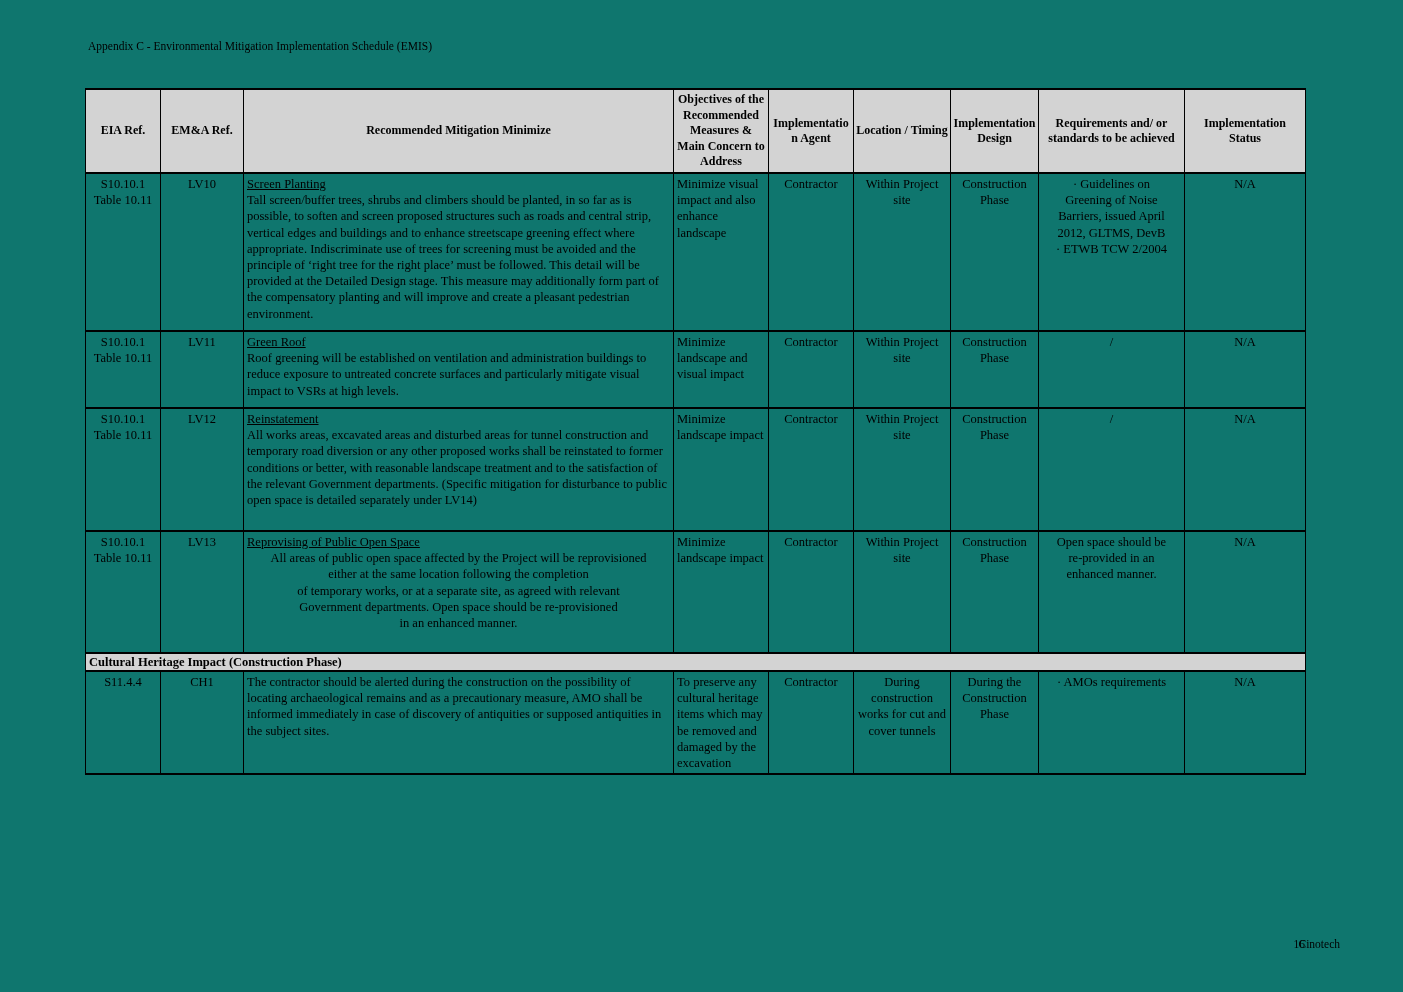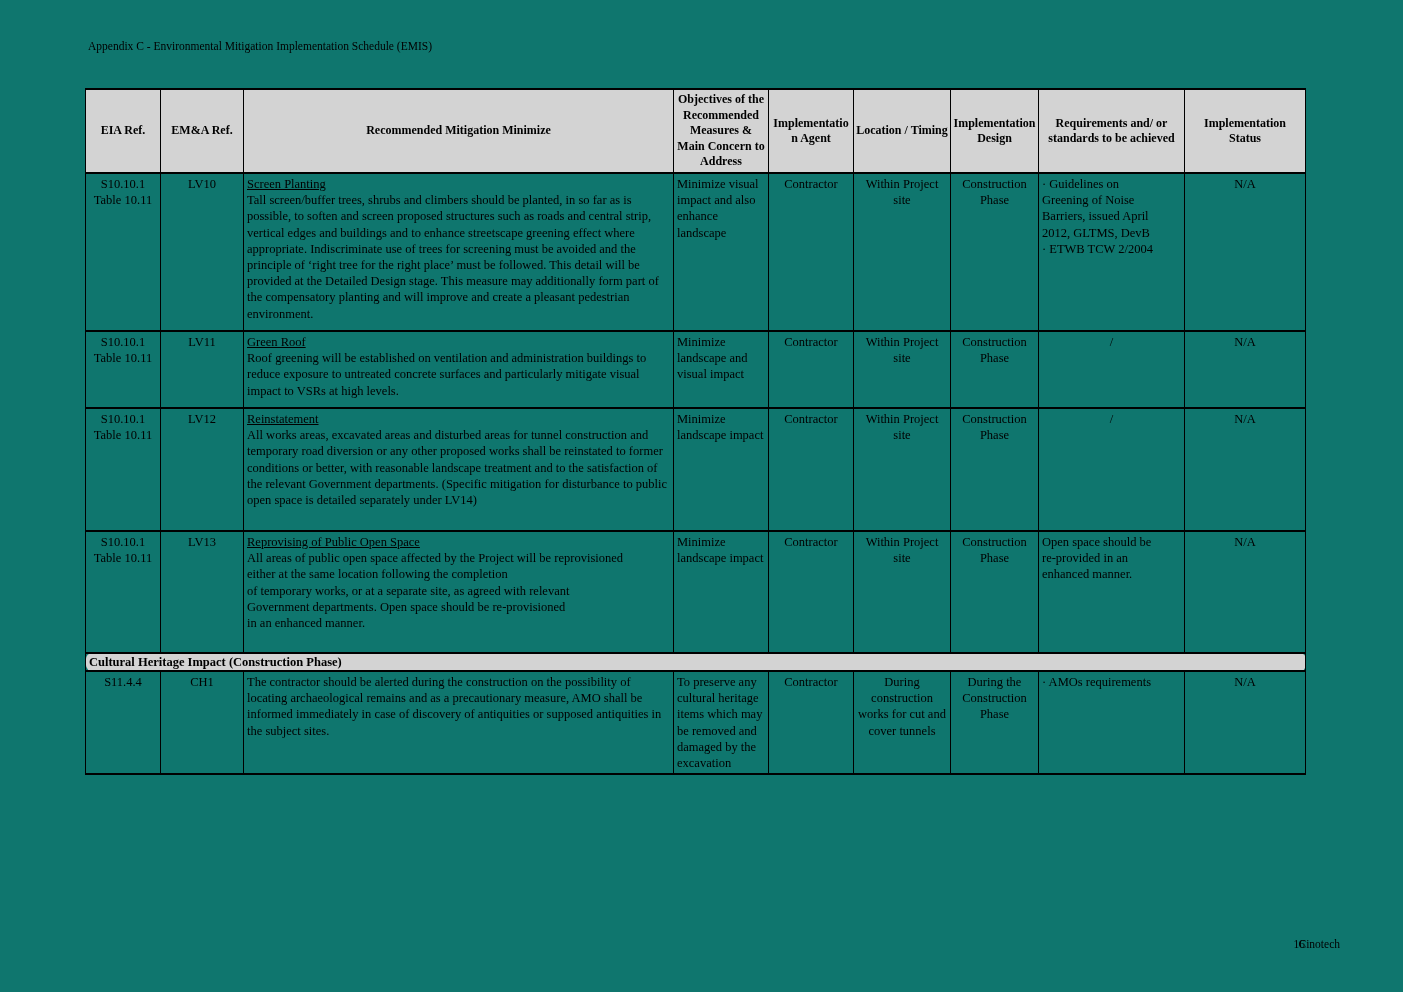--- a/index.html
+++ b/index.html
@@ -38,30 +38,29 @@
   }
   tr.rh-head { height: 84px; }
   tr.rh0 { height: 158px; }
   tr.rh1 { height: 77px; }
   tr.rh2 { height: 123px; }
   tr.rh3 { height: 122px; }
   tr.rh-sec { height: 18px; }
   tr.rh4 { height: 100px; margin-top: 8px; }
 
   td.center { text-align: center; }
-  .preline { white-space: pre-line; }
+  .preline { white-space: pre-line; text-align: center; }
   .m-title { text-decoration: underline; }
 
   tr.section-row td {
     background: #d3d3d3;
     font-weight: bold;
     text-align: left;
     padding: 0 3px;
     line-height: 16px;
-    border-radius: 6px;
   }
 
   .footer-pagenum {
     position: absolute; top: 938px; left: 85px; width: 1220px;
     text-align: right; font-size: 11.5px;
   }
   .footer-company {
     position: absolute; top: 938px; right: 63px;
     font-size: 11.5px;
   }

